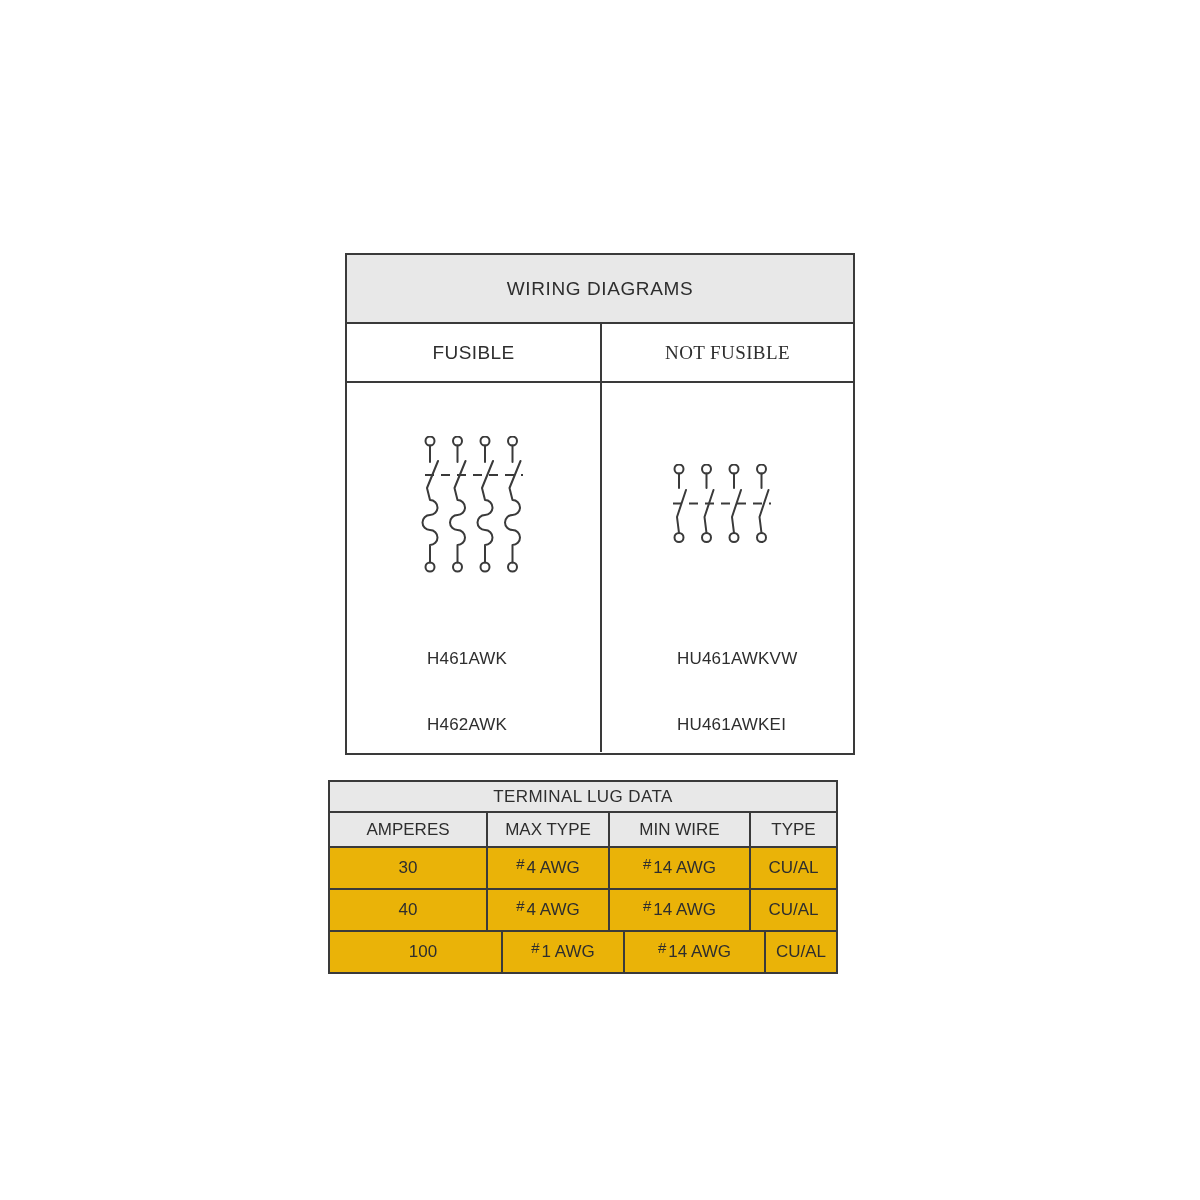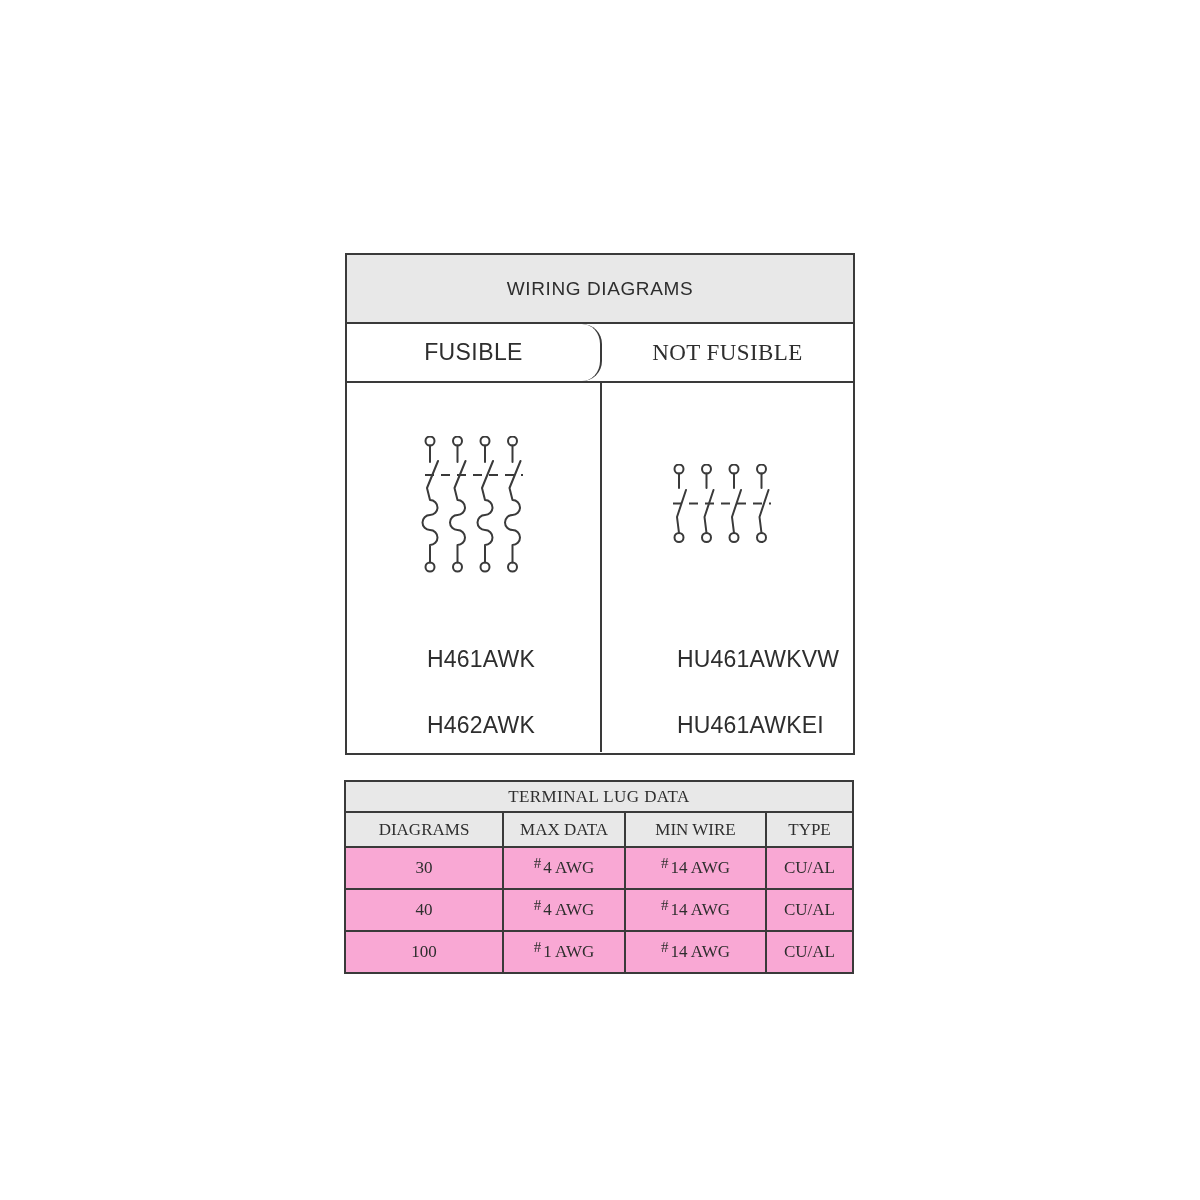--- a/index.html
+++ b/index.html
@@ -29,68 +29,67 @@
     display: flex; align-items: center; justify-content: center;
     font-size: 19px; letter-spacing: 0.6px; color: #2e2e2e;
   }
   .wb-subheader {
     height: 59px;
     border-bottom: 2px solid #3a3a3a;
     display: flex;
   }
   .wb-subheader .subcell {
     display: flex; align-items: center; justify-content: center;
-    font-size: 23px; letter-spacing: 0.4px; border-radius: 20px;
+    font-size: 19px; letter-spacing: 0.4px;
   }
   .subcell.left { width: 255px; border-right: 2px solid #3a3a3a; }
   .subcell.right { flex: 1; font-family: Liberation Serif, serif; }
 
   .wb-body { display: flex; height: 369px; }
   .body-cell { position: relative; }
   .body-cell.left { width: 255px; border-right: 2px solid #3a3a3a; }
   .body-cell.right { flex: 1; padding-left: 25px; }
 
   .diagram-svg { position: absolute; display: block; }
   .svg-fusible { left: 73px; top: 53px; }
   .svg-notfusible { left: 67px; top: 81px; }
 
   .model-list {
     position: absolute;
     top: 220px;
-    font-size: 23px;
+    font-size: 17px;
     line-height: 22.3px;
     letter-spacing: 0.2px;
     white-space: pre;
   }
   .model-list.fusible { left: 80px; }
   .model-list.notfusible { left: 75px; }
 
   
   .lug-table {
     position: absolute;
-    left: 344px; top: 780px;
+    left: 328px; top: 780px;
     width: 510px;
     border: 2px solid #3a3a3a;
-    background: #f9a8d4;
-    font-family: Liberation Serif, serif;
+    background: #eab308;
   }
   .lt-title {
     height: 31px;
     background: #e8e8e8;
     border-bottom: 2px solid #3a3a3a;
     display: flex; align-items: center; justify-content: center;
     font-size: 17px; letter-spacing: 0.4px;
   }
   .lt-grid-row {
     display: grid;
     grid-template-columns: 158px 122px 141px 1fr;
     border-bottom: 2px solid #3a3a3a;
   }
   .lt-grid-row.header { background: #e8e8e8; }
-  .lt-grid-row:last-child { border-bottom: none; }
+  .lt-grid-row:last-child { border-bottom: none; margin-left: 15px; }
   .lt-cell {
     height: 40px;
     display: flex; align-items: center; justify-content: center;
     font-size: 17px;
     border-right: 2px solid #3a3a3a;
   }
   .lt-grid-row.header .lt-cell { height: 33px; }
   .lt-cell:last-child { border-right: none; }
   .hash {
     position: relative;
@@ -168,22 +167,22 @@
       </div>
 
     </div>
   </div>
 
   <div class="lug-table">
 
     <div class="lt-title">TERMINAL LUG DATA</div>
 
     <div class="lt-grid-row header">
-      <div class="lt-cell">DIAGRAMS</div>
-      <div class="lt-cell">MAX DATA</div>
+      <div class="lt-cell">AMPERES</div>
+      <div class="lt-cell">MAX TYPE</div>
       <div class="lt-cell">MIN WIRE</div>
       <div class="lt-cell">TYPE</div>
     </div>
 
     <div class="lt-grid-row">
       <div class="lt-cell">30</div>
       <div class="lt-cell">
           <sup class="hash">#</sup>
           <span>4 AWG</span>
         </div>

